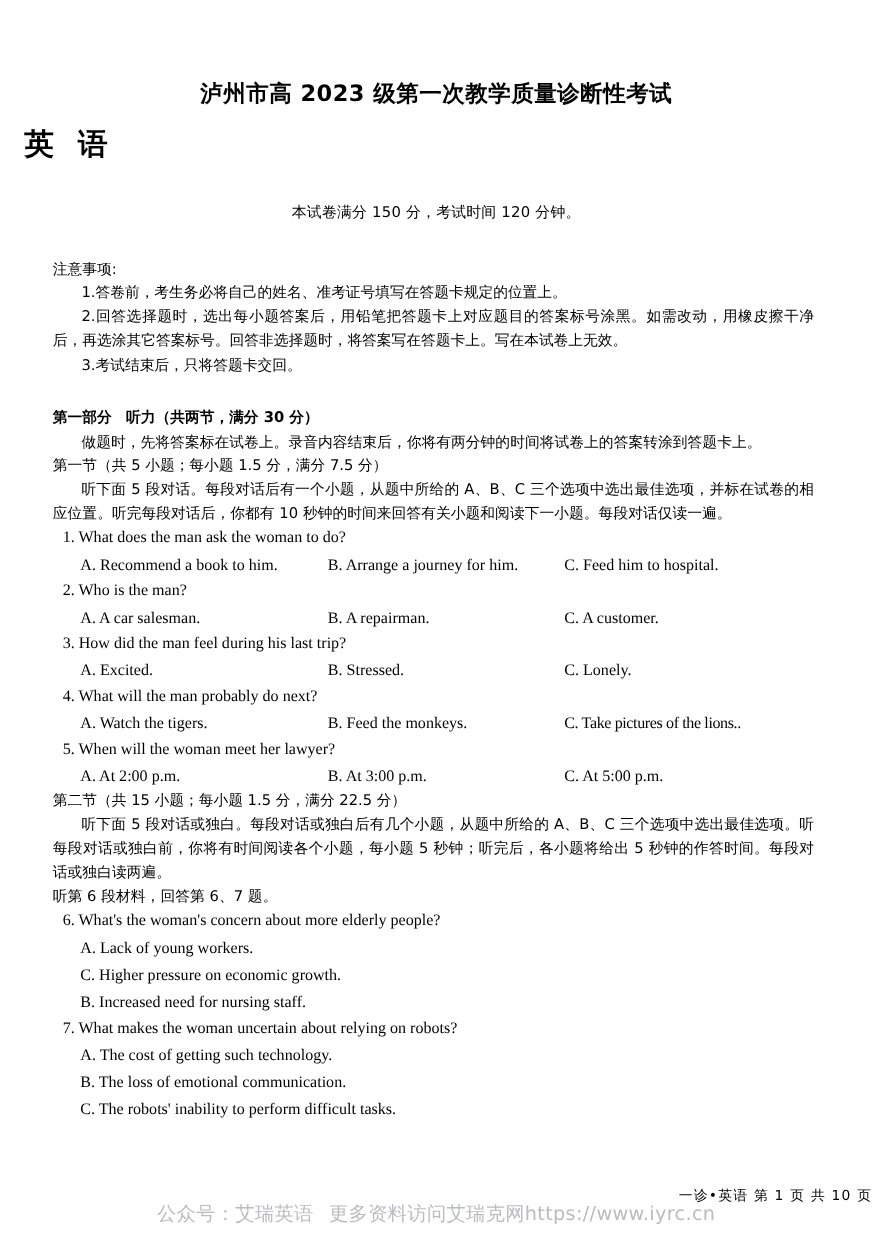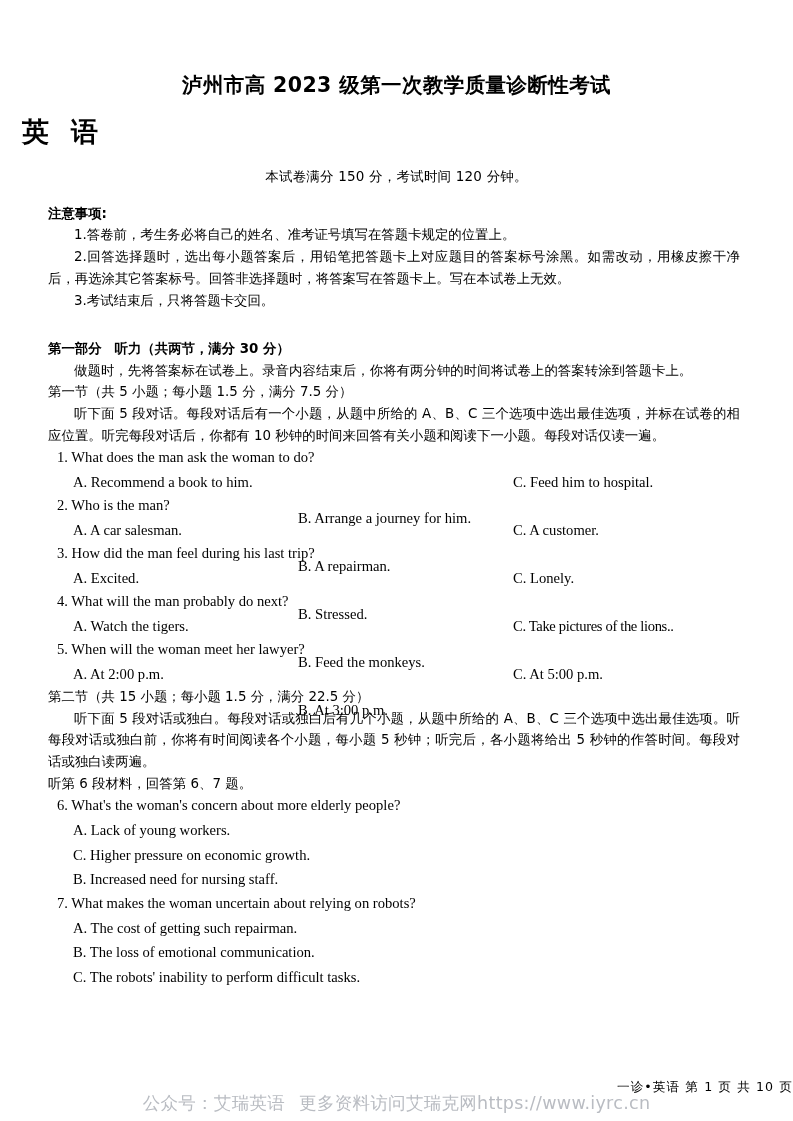--- a/index.html
+++ b/index.html
@@ -41,21 +41,21 @@
     letter-spacing: 22px;
     margin: 0;
     padding-top: 18px;
     padding-left: 22px;
     line-height: 1.2;
   }
   .exam-meta {
     text-align: center;
     font-family: "DejaVu Sans", "Liberation Sans", sans-serif;
     font-size: 13.5px;
-    margin: 0;
+    margin: 16px;
     padding-top: 20px;
     letter-spacing: 0.2px;
   }
 
   
   .content {
     padding: 0 53px 0 48px;
   }
 
   .cn {
@@ -63,21 +63,21 @@
     font-size: 13.4px;
     line-height: 1.62;
     letter-spacing: 0.05px;
     margin: 0;
     text-align: justify;
     text-justify: inter-ideograph;
   }
   .notice-head {
     font-family: "DejaVu Sans", "Liberation Sans", sans-serif;
     font-size: 13.4px;
-    font-weight: bold;
+    font-weight: normal;
     margin: 0;
     padding-top: 17px;
     line-height: 1.6;
   }
   .indent2 { text-indent: 26px; }
   .notice-item {
     font-family: "DejaVu Sans", "Liberation Sans", sans-serif;
     font-size: 13.4px;
     line-height: 1.63;
     margin: 0;
@@ -118,21 +118,21 @@
     height: 24px;
     font-family: "Liberation Serif", "DejaVu Serif", serif;
     font-size: 14.6px;
     line-height: 24px;
   }
   .opt {
     position: absolute;
     white-space: nowrap;
   }
   .opt-a { left: 25px; }
-  .opt-b { left: 250px; margin-top: 36px; }
+  .opt-b { left: 250px; }
   .opt-c { left: 465px; }
   .opt-c.tight { letter-spacing: -0.35px; }
 
   .opt-stack {
     font-family: "Liberation Serif", "DejaVu Serif", serif;
     font-size: 14.6px;
     line-height: 1.68;
     margin: 0;
     padding-left: 25px;
     white-space: nowrap;
@@ -228,21 +228,21 @@
     <div class="section-head">第二节（共 15 小题；每小题 1.5 分，满分 22.5 分）</div>
     <p class="cn indent2">听下面 5 段对话或独白。每段对话或独白后有几个小题，从题中所给的 A、B、C 三个选项中选出最佳选项。听每段对话或独白前，你将有时间阅读各个小题，每小题 5 秒钟；听完后，各小题将给出 5 秒钟的作答时间。每段对话或独白读两遍。</p>
     <p class="cn">听第 6 段材料，回答第 6、7 题。</p>
 
     <p class="qline">6. What's the woman's concern about more elderly people?</p>
     <p class="opt-stack">A. Lack of young workers.</p>
     <p class="opt-stack">C. Higher pressure on economic growth.</p>
     <p class="opt-stack">B. Increased need for nursing staff.</p>
 
     <p class="qline">7. What makes the woman uncertain about relying on robots?</p>
-    <p class="opt-stack">A. The cost of getting such repairman.</p>
+    <p class="opt-stack">A. The cost of getting such technology.</p>
     <p class="opt-stack">B. The loss of emotional communication.</p>
     <p class="opt-stack">C. The robots' inability to perform difficult tasks.</p>
 
   </div>
 
   <div class="footer">一诊•英语 第 1 页 共 10 页</div>
 
   <div class="watermark">
     <span>公众号：艾瑞英语</span><span class="wm-gap"></span><span>更多资料访问艾瑞克网https://www.iyrc.cn</span>
   </div>

